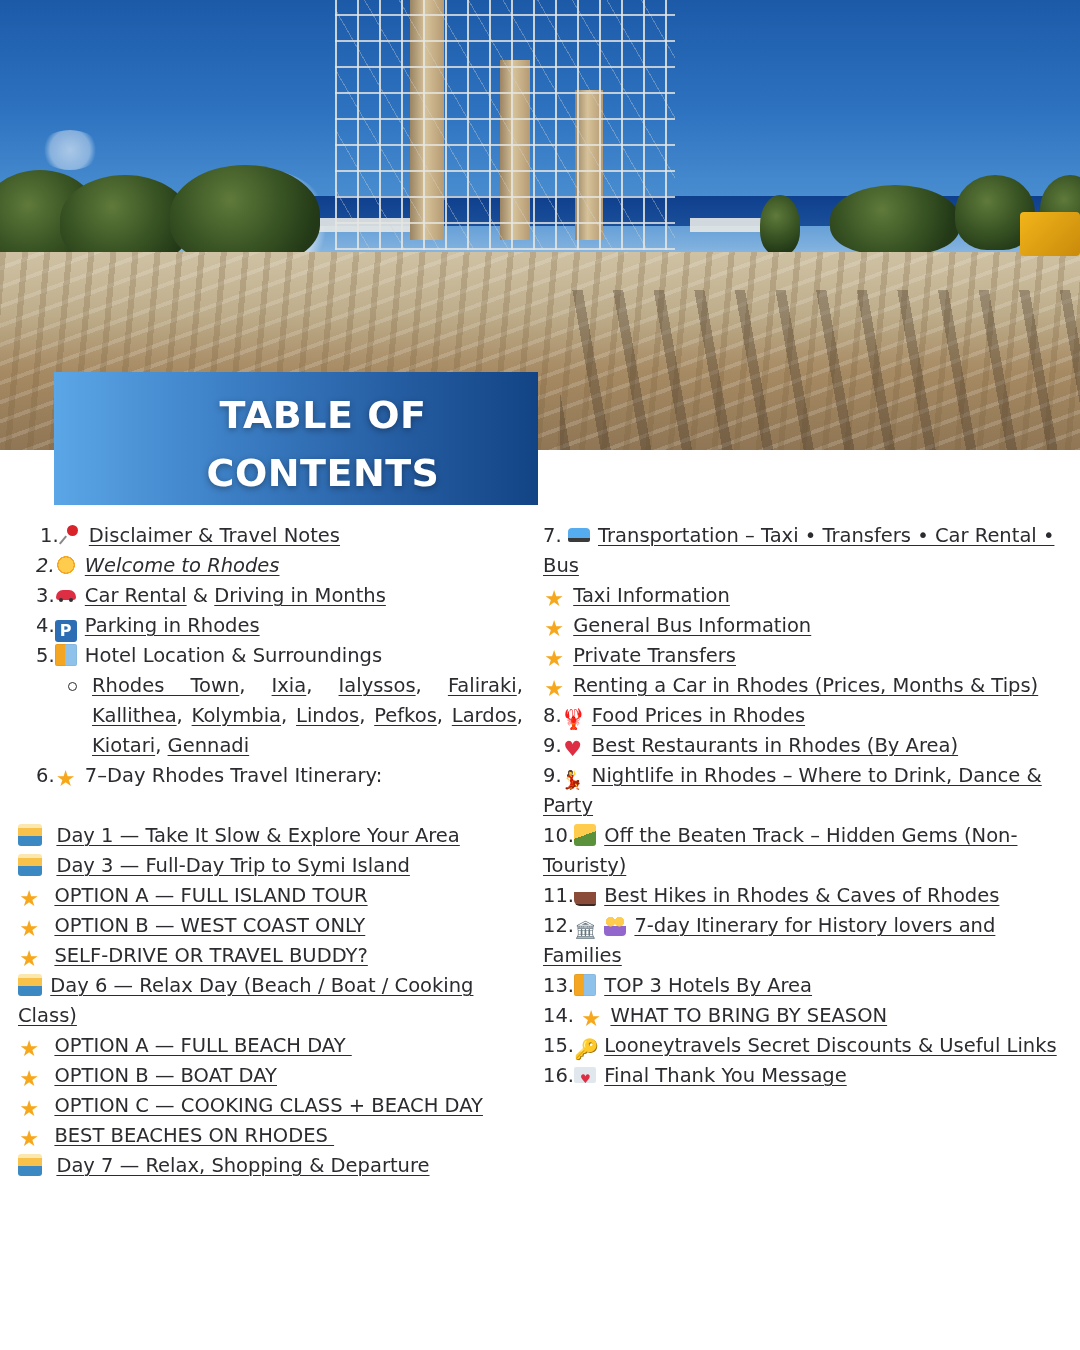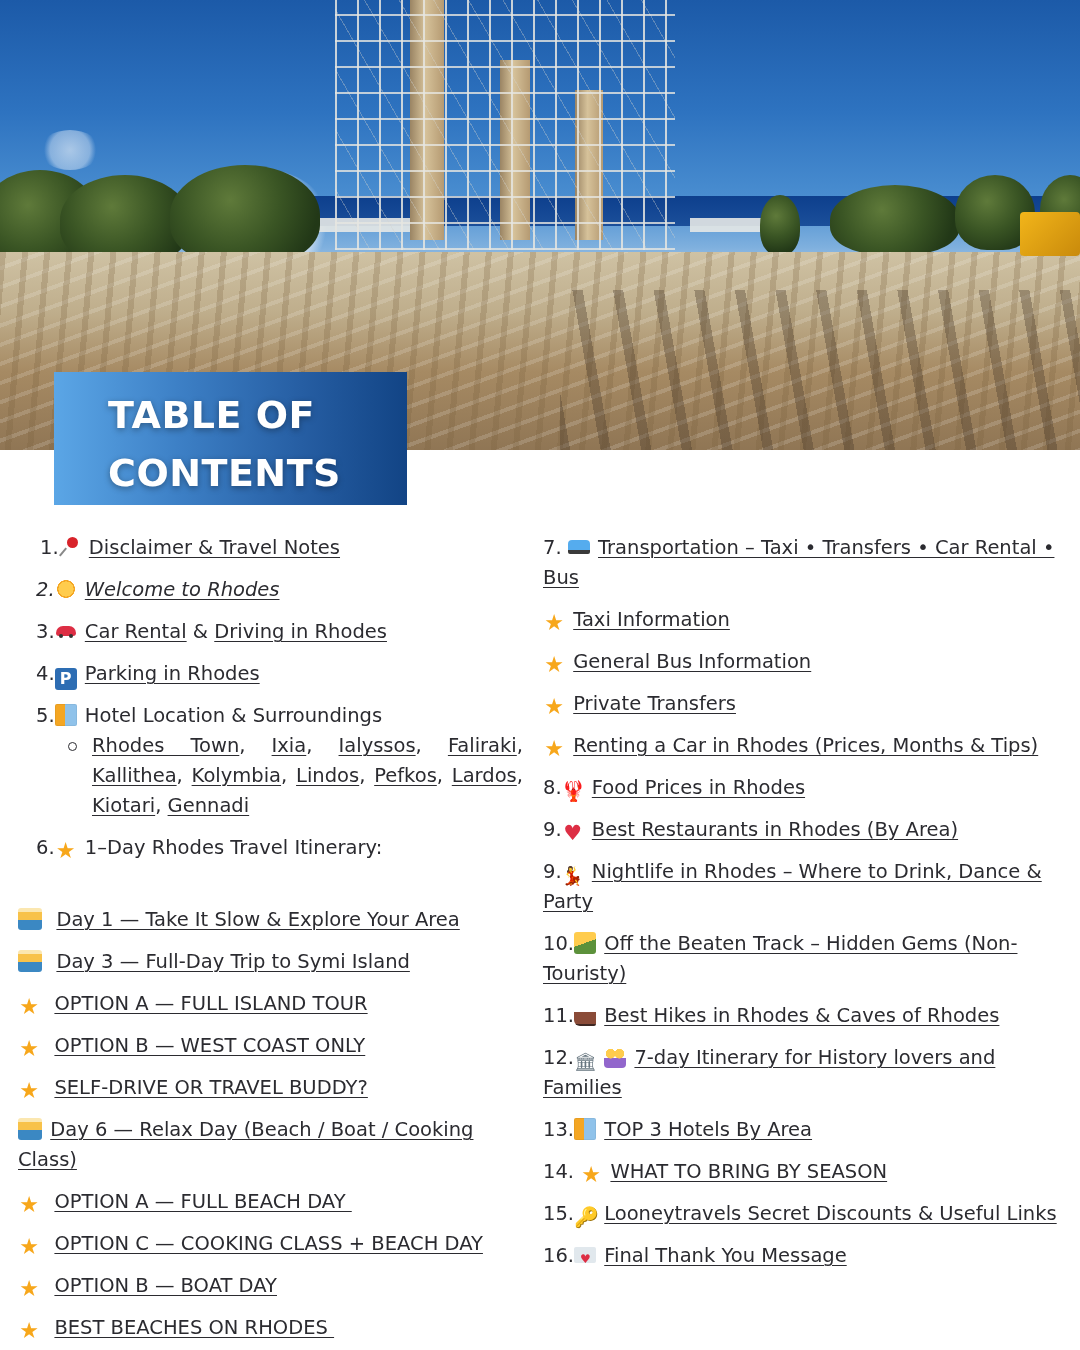--- a/index.html
+++ b/index.html
@@ -23,33 +23,33 @@
   .temple { position: absolute; left: 335px; top: 0; width: 340px; height: 250px; }
   .column { position: absolute; background: linear-gradient(90deg,#9a8463,#d6c29a 45%,#b59a72); }
   .scaffold { position: absolute; inset: 0;
     background:
       repeating-linear-gradient(90deg, rgba(230,230,225,0.85) 0 2px, rgba(0,0,0,0) 2px 22px),
       repeating-linear-gradient(0deg, rgba(230,230,225,0.8) 0 2px, rgba(0,0,0,0) 2px 26px),
       repeating-linear-gradient(60deg, rgba(210,210,205,0.35) 0 1px, rgba(0,0,0,0) 1px 30px); }
   .digger { position: absolute; left: 1020px; top: 212px; width: 60px; height: 44px; background: linear-gradient(135deg,#f2b51a,#c98a0b); border-radius: 4px; }
 
   
-  .title-banner { position: absolute; left: 54px; top: 372px; width: 353px; height: 133px;
+  .title-banner { position: absolute; left: 54px; top: 372px; width: 484px; height: 133px;
     background: linear-gradient(90deg, #5ba6e6 0%, #3d80c6 35%, #265ea3 70%, #124485 100%);
-    padding: 14px 0 0 54px; }
+    padding: 14px 0 0 54px; text-align: center; }
   .title-banner h1 { font-family: "DejaVu Sans", "Liberation Sans", sans-serif; font-weight: 700;
     font-size: 38px; line-height: 58px; color: #ffffff; letter-spacing: 0.5px;
     text-shadow: 0 2px 6px rgba(0,0,0,0.35); }
 
   
   .toc { font-family: "DejaVu Sans", "Liberation Sans", sans-serif; font-size: 19.5px; color: #2b2b30; }
   .col { position: absolute; top: 521px; }
   .col-left { left: 18px; width: 505px; }
   .col-right { left: 543px; width: 520px; }
-  .line { position: relative; height: 30px; line-height: 30px; white-space: nowrap; margin-top: 12px; }
+  .line { position: relative; height: 30px; line-height: 30px; white-space: nowrap; }
   .wrap { white-space: normal; height: auto; }
   a.lnk { color: #2b2b30; text-decoration: underline; text-decoration-thickness: 1px; text-underline-offset: 3px; cursor: pointer; }
   .num { color: #2b2b30; }
   .emo { display: inline-block; width: 22px; height: 22px; vertical-align: -4px; margin-right: 2px; }
   .gap { height: 30px; }
   .just { text-align: justify; text-align-last: left; }
 
   
   .ic-pin { position: relative; }
   .ic-pin::before { content: ""; position: absolute; left: 8px; top: 1px; width: 11px; height: 11px; border-radius: 50%; background: #d8232a; }
@@ -121,21 +121,21 @@
   <div class="line" style="padding-left:22px;">
     <span class="num">1.</span><span class="emo ic-pin"></span>
     <a class="lnk">Disclaimer &amp; Travel Notes</a>
   </div>
   <div class="line" style="padding-left:18px;font-style:italic;">
     <span class="num">2.</span><span class="emo ic-sun"></span>
     <a class="lnk">Welcome to Rhodes</a>
   </div>
   <div class="line" style="padding-left:18px;">
     <span class="num">3.</span><span class="emo ic-car"></span>
-    <a class="lnk">Car Rental</a><span> &amp; </span><a class="lnk">Driving in Rhodes</a>
+    <a class="lnk">Car Rental</a><span> &amp; </span><a class="lnk">Driving in Months</a>
   </div>
   <div class="line" style="padding-left:18px;">
     <span class="num">4.</span><span class="emo ic-p">P</span>
     <a class="lnk">Parking in Rhodes</a>
   </div>
   <div class="line" style="padding-left:18px;">
     <span class="num">5.</span><span class="emo ic-hotel"></span>
     <span>Hotel Location &amp; Surroundings</span>
   </div>
 
@@ -149,21 +149,21 @@
     <a class="lnk">Kolymbia</a>,
     <a class="lnk">Lindos</a>,
     <a class="lnk">Pefkos</a>,
     <a class="lnk">Lardos</a>,
     <a class="lnk">Kiotari</a>,
     <a class="lnk">Gennadi</a>
   </div>
 
   <div class="line" style="padding-left:18px;">
     <span class="num">6.</span><span class="emo ic-star">★</span>
-    <span>1–Day Rhodes Travel Itinerary:</span>
+    <span>7–Day Rhodes Travel Itinerary:</span>
   </div>
 
   <div class="gap"></div>
 
   <div class="line">
     <span class="emo ic-sunrise"></span>&nbsp;
     <a class="lnk">Day 1 — Take It Slow &amp; Explore Your Area</a>
   </div>
   <div class="line">
     <span class="emo ic-sunrise"></span>&nbsp;
@@ -184,25 +184,25 @@
   <div class="line wrap">
     <span class="emo ic-sunrise"></span>
     <a class="lnk">Day 6 — Relax Day (Beach / Boat / Cooking Class)</a>
   </div>
   <div class="line">
     <span class="emo ic-star">★</span>&nbsp;
     <a class="lnk" style="white-space:pre">OPTION A — FULL BEACH DAY </a>
   </div>
   <div class="line">
     <span class="emo ic-star">★</span>&nbsp;
+    <a class="lnk">OPTION B — BOAT DAY</a>
+  </div>
+  <div class="line">
+    <span class="emo ic-star">★</span>&nbsp;
     <a class="lnk">OPTION C — COOKING CLASS + BEACH DAY</a>
-  </div>
-  <div class="line">
-    <span class="emo ic-star">★</span>&nbsp;
-    <a class="lnk">OPTION B — BOAT DAY</a>
   </div>
   <div class="line">
     <span class="emo ic-star">★</span>&nbsp;
     <a class="lnk" style="white-space:pre">BEST BEACHES ON RHODES </a>
   </div>
   <div class="line">
     <span class="emo ic-sunrise"></span>&nbsp;
     <a class="lnk">Day 7 — Relax, Shopping &amp; Departure</a>
   </div>
 </div>

